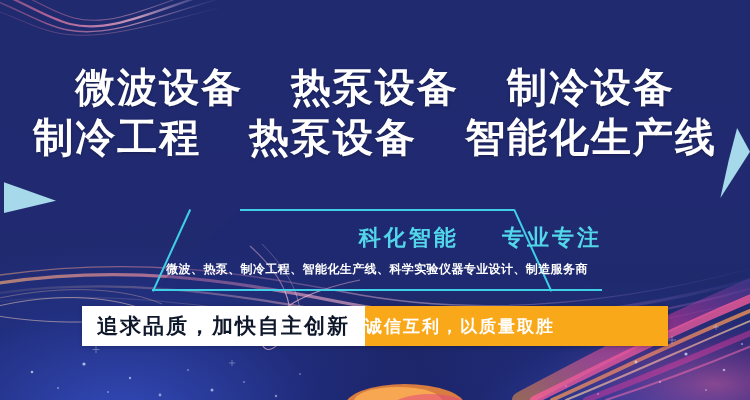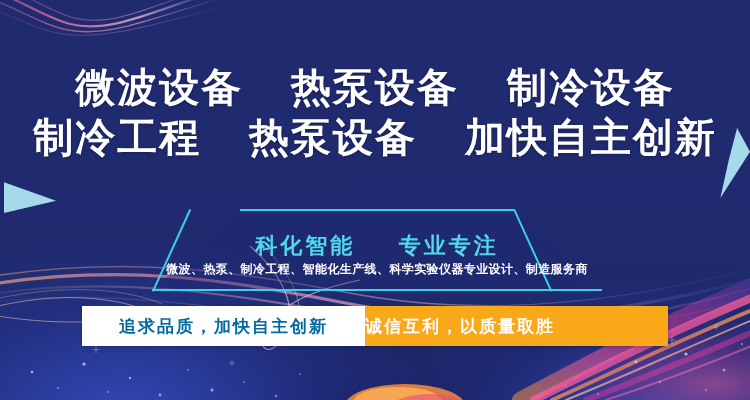--- a/index.html
+++ b/index.html
@@ -69,26 +69,25 @@
     clip-path:polygon(19.5% 0%, 80.5% 0%, 100% 100%, 0% 100%);
   }
   .tz-line { position:absolute; background:#3fd0e8; height:2px; transform-origin:0 0; }
   .tz-top    { left:19.5%; top:0; width:61%; }
   .tz-bottom { left:0;     top:80px; width:100%; }
   .tz-ldiag  { left:0;   top:82px; width:90px; transform:rotate(-65.5deg); }
   .tz-rdiag  { left:363px; top:0;  width:90px; transform:rotate(65.5deg); }
 
   .tz-title {
     position:absolute; left:0; right:0; top:14px;
-    text-align:center;
+    text-align:right;
     color:#52d6ea;
     font-family:"DejaVu Sans","Liberation Sans",sans-serif;
     font-size:22px; font-weight:700; letter-spacing:3px;
     white-space:nowrap;
-    margin-top:8px;
   }
   .tz-title .sp { display:inline-block; width:22px; }
   .tz-sub {
     position:absolute; left:0; right:0; top:52px;
     text-align:center;
     color:#ffffff;
     font-family:Liberation Sans, sans-serif;
     font-size:12px; font-weight:700; letter-spacing:.4px;
     white-space:nowrap;
   }
@@ -98,23 +97,23 @@
     position:absolute; left:82px; top:306px; width:586px; height:40px;
     display:flex;
     box-shadow:0 1px 4px rgba(0,0,0,.25);
   }
   .strip-left {
     flex:0 0 283px; height:100%;
     background:#ffffff;
     display:flex; align-items:center; justify-content:center;
   }
   .strip-left span {
-    color:#0369a1;
+    color:#0f172a;
     font-family:Liberation Mono, monospace;
-    font-size:17px; font-weight:700; letter-spacing:2px;
+    font-size:21px; font-weight:700; letter-spacing:2px;
     white-space:nowrap;
   }
   .strip-right {
     flex:1 1 auto; height:100%;
     background:#f9a81a;
     display:flex; align-items:center; justify-content:flex-start;
   }
   .strip-right span {
     color:#ffffff;
     font-family:"DejaVu Sans","Liberation Sans",sans-serif;
@@ -239,21 +238,21 @@
       <span class="gap"></span>
       <span class="seg">热泵设备</span>
       <span class="gap"></span>
       <span class="seg">制冷设备</span>
     </div>
     <div class="headline-row">
       <span class="seg">制冷工程</span>
       <span class="gap"></span>
       <span class="seg">热泵设备</span>
       <span class="gap"></span>
-      <span class="seg">加快自主创新</span>
+      <span class="seg">智能化生产线</span>
     </div>
   </div>
 
   <div class="trapezoid">
     <div class="frame"></div>
     <div class="tz-line tz-top"></div>
     <div class="tz-line tz-bottom"></div>
     <div class="tz-line tz-ldiag"></div>
     <div class="tz-line tz-rdiag"></div>
 

